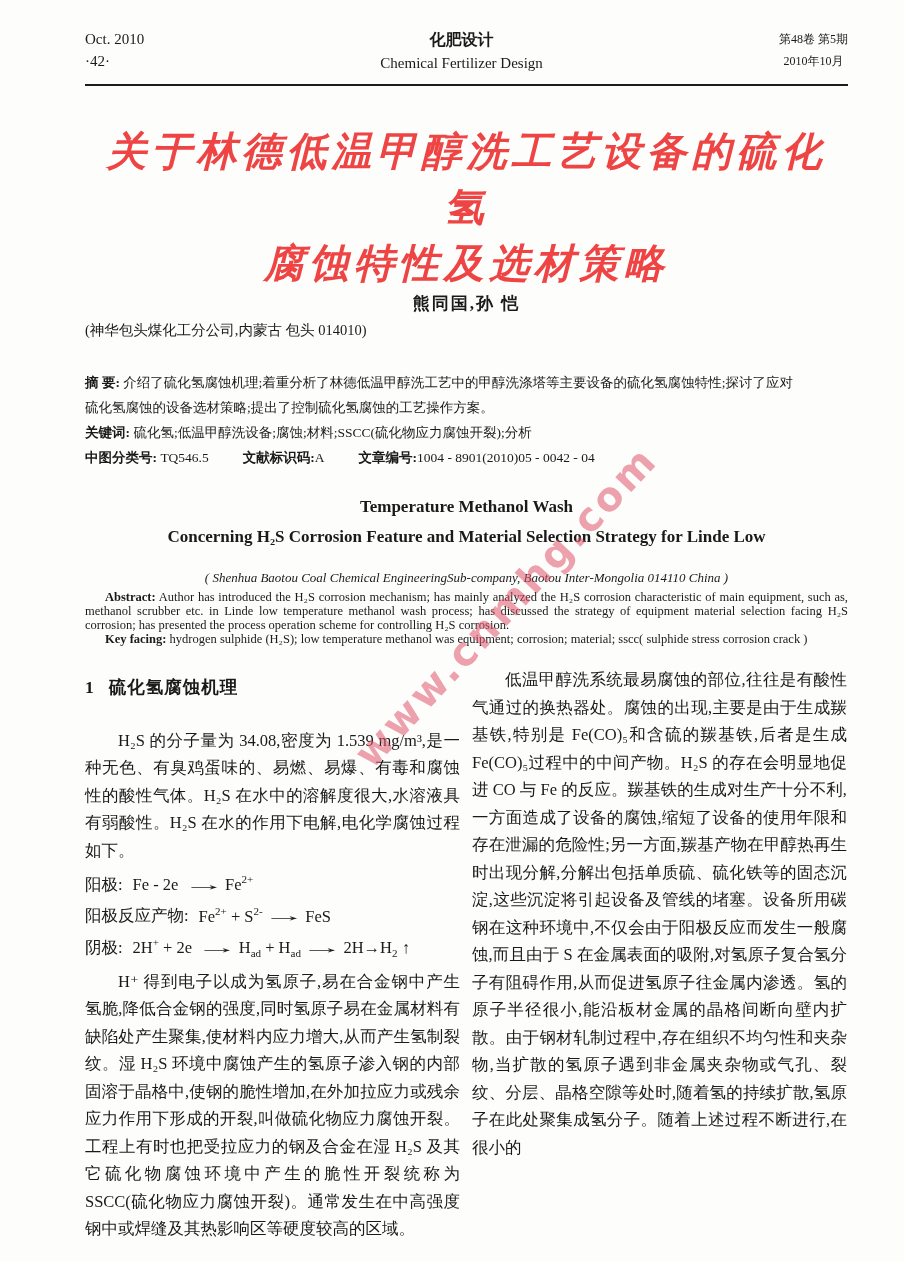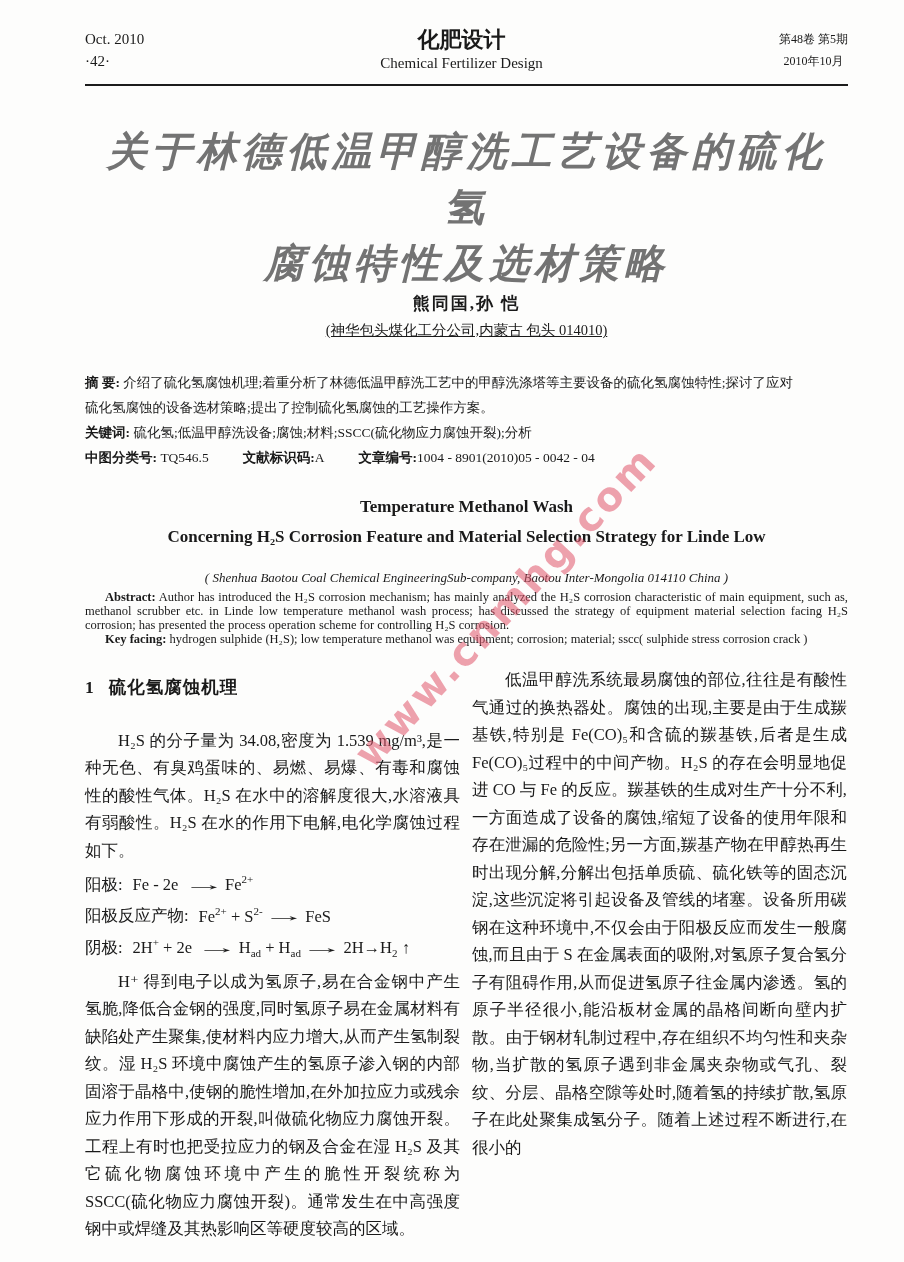--- a/index.html
+++ b/index.html
@@ -7,31 +7,31 @@
     position:relative; width:904px; height:1262px; overflow:hidden;
     background:#fdfdfc; color:#1a1a1a;
     font-family:"Liberation Serif","DejaVu Serif",serif;
   }
   .content{margin:0 56px 0 85px;}
   
   .hdr{display:flex; justify-content:space-between; align-items:flex-start; padding-top:28px;}
   .hdr .c{text-align:center;}
   .hdr .r{text-align:center;}
   .hdr-line{line-height:22px; font-size:15px;}
-  .jtitle-cn{font-size:22px; font-weight:bold; line-height:24px;}
+  .jtitle-cn{font-size:16px; font-weight:bold; line-height:24px;}
   .jtitle-en{font-size:15px; line-height:22px;}
   .vol{font-size:12px; line-height:22px;}
   .rule{border:none; border-top:2.5px solid #1c1c1c; margin:10px 0 0 0;}
   
   .title-cn{
     margin-top:38px; text-align:center; font-weight:bold; font-style:italic;
-    font-size:40px; line-height:56px; letter-spacing:5px; color:#737373;
+    font-size:40px; line-height:56px; letter-spacing:5px; color:#ef4444;
   }
   .authors-cn{text-align:center; font-size:17px; font-weight:bold; letter-spacing:2px;}
-  .affil-cn{margin-top:6px; text-align:center; font-size:14.5px;text-decoration:underline;}
+  .affil-cn{margin-top:6px; font-size:14.5px;}
   
   .meta{margin-top:30px; width:708px; font-size:13.5px; line-height:25px; text-align:justify;}
   .meta b{font-weight:bold;}
   .meta-row{line-height:25px;}
   .sp{display:inline-block; width:34px;}
   
   .title-en{margin-top:22px; text-align:center; font-weight:bold; font-size:17px; line-height:30px;}
   .authors-en{margin-top:8px; text-align:center; font-size:13px;}
   .affil-en{margin-top:18px; text-align:center; font-size:13px; font-style:italic;}
   .abs-en{margin-top:4px; font-size:12.5px; line-height:14px; text-align:justify;}

